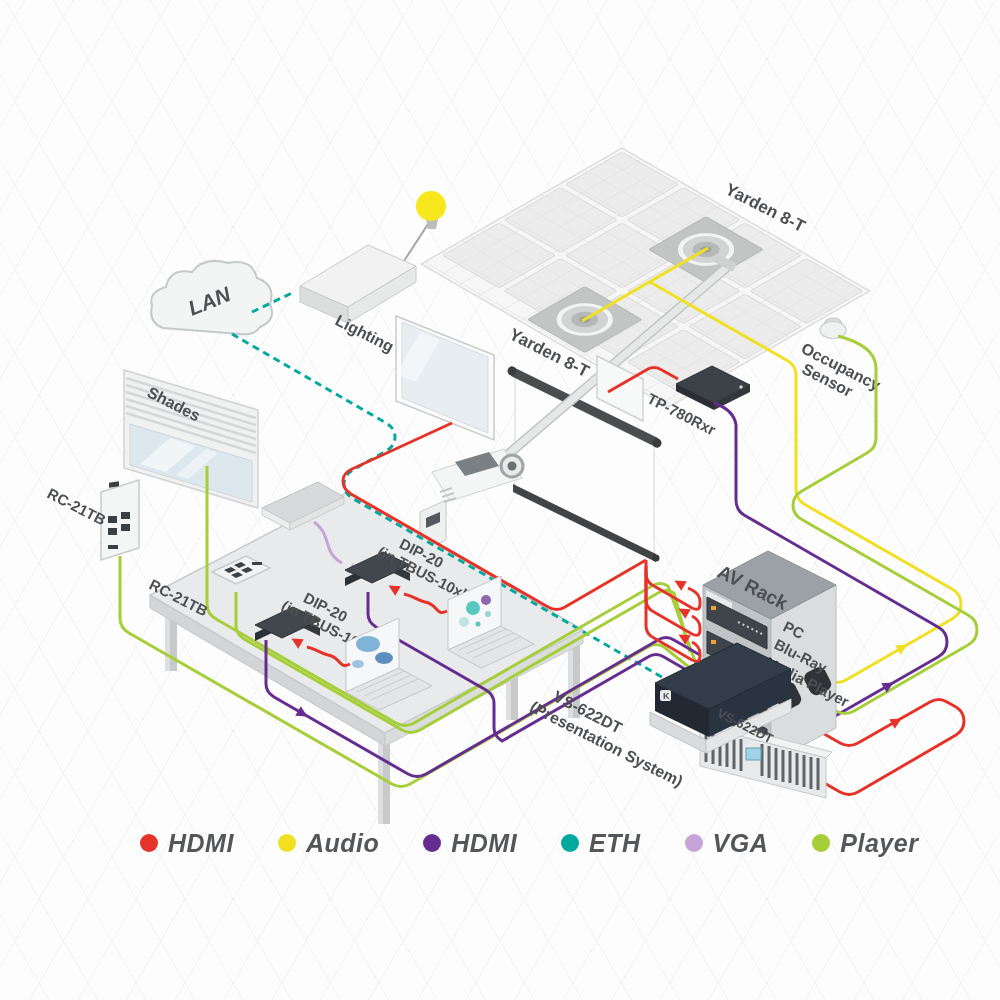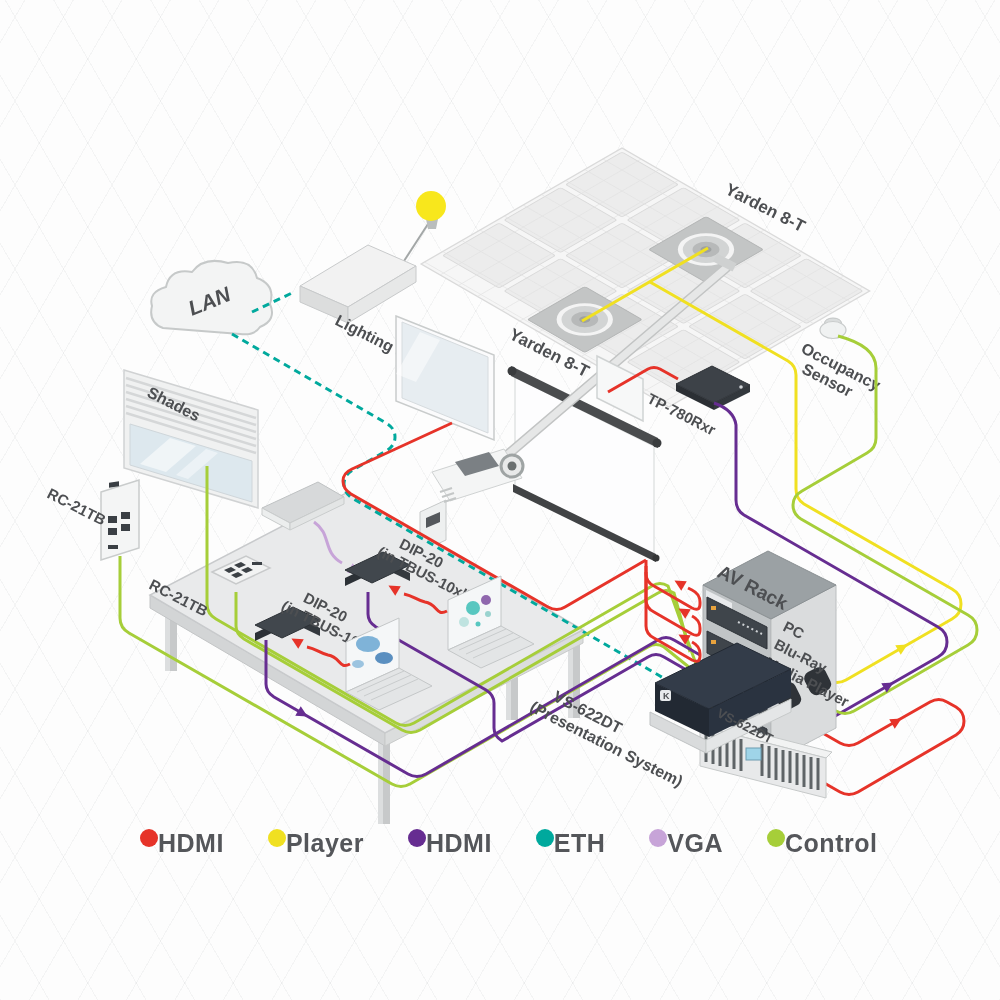--- a/index.html
+++ b/index.html
@@ -10,21 +10,21 @@
       repeating-linear-gradient(60deg, rgba(160,165,168,.10) 0 1px, transparent 1px 42px),
       repeating-linear-gradient(-60deg, rgba(160,165,168,.10) 0 1px, transparent 1px 42px),
       #fdfdfd;
   }
   svg{position:absolute;left:0;top:0;}
   text{font-family:"Liberation Sans",sans-serif;fill:#4d4f52;font-weight:600;}
   .legend{
     position:absolute;left:140px;top:822px;width:840px;height:42px;
     display:flex;align-items:center;column-gap:44px;
   }
-  .legend-item{display:flex;}
+  .legend-item{display:flex;align-items:center;column-gap:10px;font-style:italic;}
   .legend-dot{width:18px;height:18px;border-radius:50%;display:inline-block;}
   .legend-label{font-size:25px;color:#54565a;font-weight:600;letter-spacing:.5px;}
 </style>
 </head>
 <body>
 
 <div id="stage">
 <svg width="1000" height="1000" viewBox="0 0 1000 1000">
 
   <g transform="matrix(0.866,0.5,-0.866,0.5,622,148)">
@@ -397,32 +397,32 @@
   <polygon points="0,-5.5 11,0 0,5.5" transform="translate(688,640) rotate(-150)" fill="#e63329"></polygon>
 </svg>
 
   <div class="legend">
     <div class="legend-item">
       <span class="legend-dot" style="background: rgb(230, 51, 41);"></span>
       <span class="legend-label">HDMI</span>
     </div>
     <div class="legend-item">
       <span class="legend-dot" style="background: rgb(240, 224, 33);"></span>
-      <span class="legend-label">Player</span>
+      <span class="legend-label">Audio</span>
     </div>
     <div class="legend-item">
       <span class="legend-dot" style="background: rgb(102, 45, 145);"></span>
       <span class="legend-label">HDMI</span>
     </div>
     <div class="legend-item">
       <span class="legend-dot" style="background: rgb(0, 169, 157);"></span>
       <span class="legend-label">ETH</span>
     </div>
     <div class="legend-item">
       <span class="legend-dot" style="background: rgb(199, 164, 216);"></span>
       <span class="legend-label">VGA</span>
     </div>
     <div class="legend-item">
       <span class="legend-dot" style="background: rgb(166, 206, 57);"></span>
-      <span class="legend-label">Control</span>
+      <span class="legend-label">Player</span>
     </div>
   </div>
 </div>
 
 </body></html>

